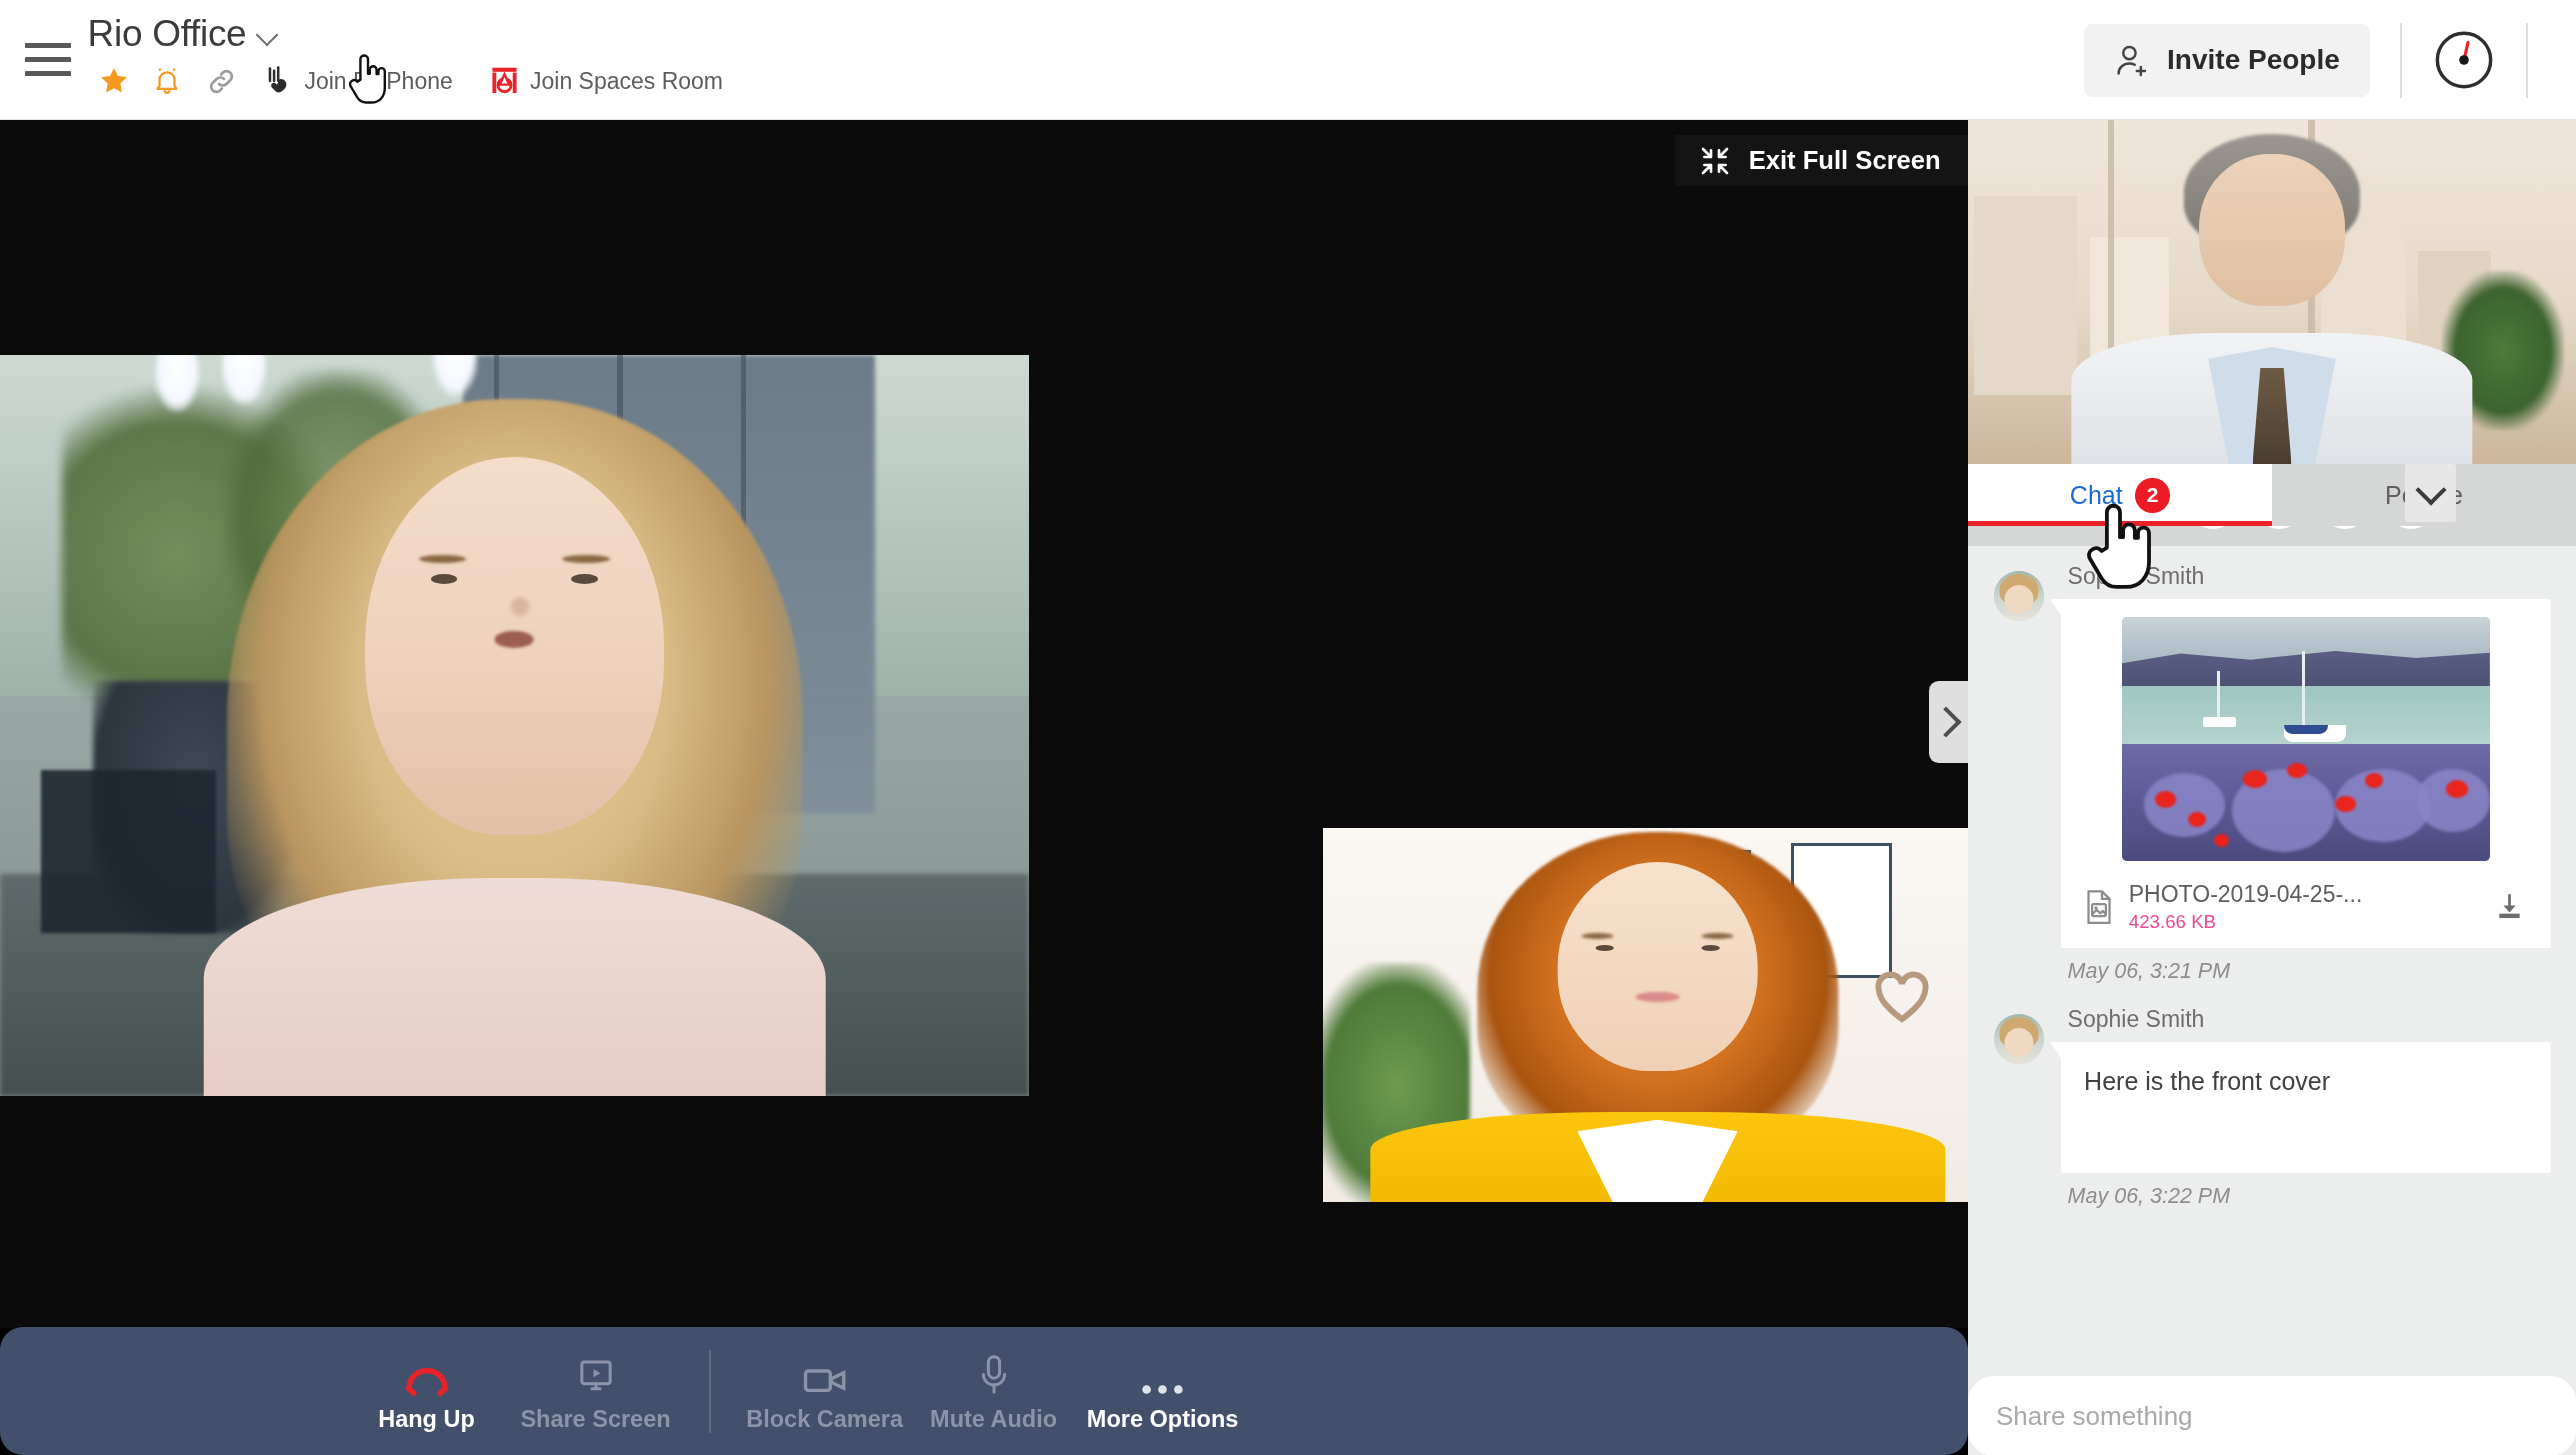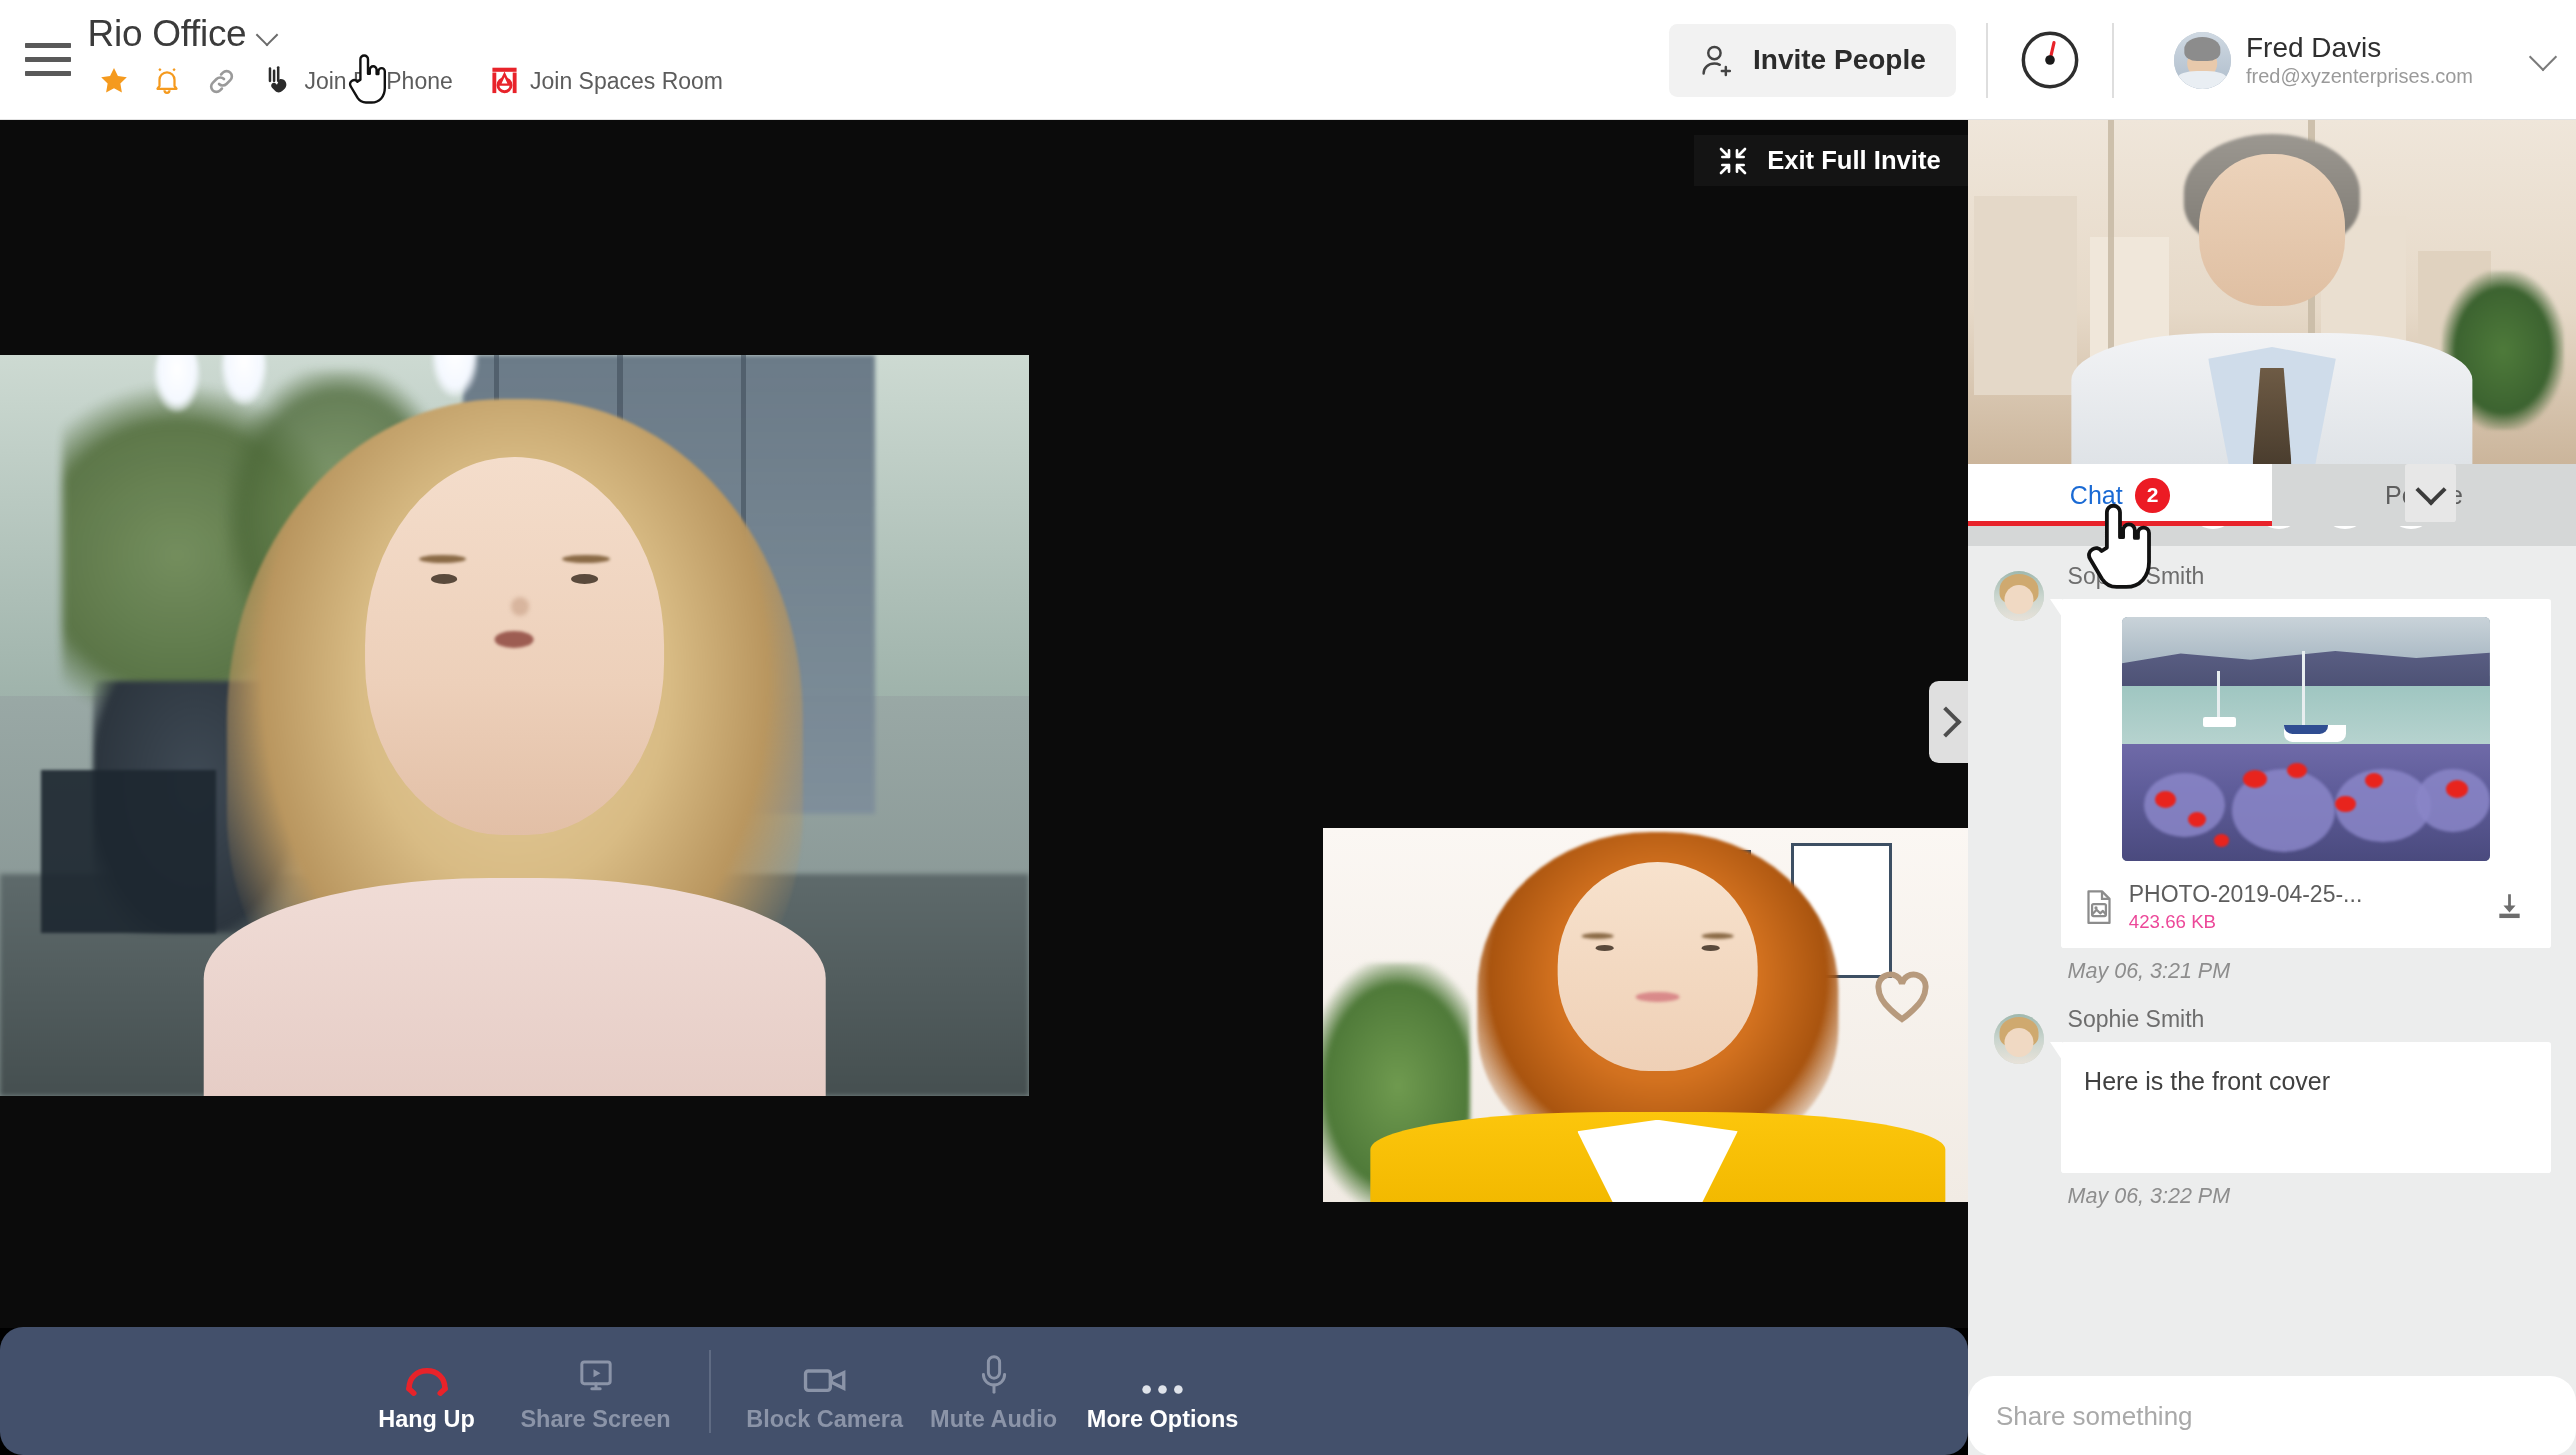--- a/index.html
+++ b/index.html
@@ -411,48 +411,35 @@
       <span class="gauge">
         <svg width="64" height="64" viewBox="0 0 48 48">
           <circle cx="24" cy="24" r="20" fill="#fff" stroke="#2e2e2e" stroke-width="2.6"></circle>
           <path d="M24 24L27 11" stroke="#e8232a" stroke-width="2.4" stroke-linecap="round"></path>
           <circle cx="24" cy="24" r="3.6" fill="#1a1a1a"></circle>
         </svg>
       </span>
 
       <div class="tb-div"></div>
 
-      <div class="user-chip">
-        <div class="user-av">
-          <div style="position:absolute;inset:0;background:linear-gradient(180deg,#cfd9e2,#aebccb)"></div>
-          <div style="position:absolute;left:50%;top:30%;transform:translateX(-50%);width:52%;height:52%;border-radius:50%;background:#e8c9ab"></div>
-          <div style="position:absolute;left:50%;top:10%;transform:translateX(-50%);width:62%;height:42%;border-radius:50% 50% 36% 36%;background:#8c8c8c"></div>
-          <div style="position:absolute;left:50%;bottom:0;transform:translateX(-50%);width:86%;height:30%;border-radius:40% 40% 0 0;background:#e9eef3"></div>
-        </div>
-        <div class="user-meta">
-          <span class="user-name">Fred Davis</span>
-          <span class="user-mail">fred@xyzenterprises.com</span>
-        </div>
-        <div class="user-chev"></div>
-      </div>
     </div>
   </div>
 
   <div class="stage">
 
     <div class="exitfs">
       <span class="ic">
         <svg width="32" height="32" viewBox="0 0 24 24" fill="none" stroke="#fff" stroke-width="2" stroke-linecap="round" stroke-linejoin="round">
           <path d="M3 3l6 6M9 9V4M9 9H4"></path>
           <path d="M21 3l-6 6M15 9V4M15 9h5"></path>
           <path d="M3 21l6-6M9 15v5M9 15H4"></path>
           <path d="M21 21l-6-6M15 15v5M15 15h5"></path>
         </svg>
       </span>
-      <span class="exitfs-label">Exit Full Invite</span>
+      <span class="exitfs-label">Exit Full Screen</span>
     </div>
 
     <div class="tile-main">
       <div class="office">
         <div class="off-win"></div>
         <div class="off-glass"></div>
         <div class="off-mull" style="left:48%"></div>
         <div class="off-mull" style="left:60%"></div>
         <div class="off-mull" style="left:72%"></div>
         <div class="off-plant"></div>

